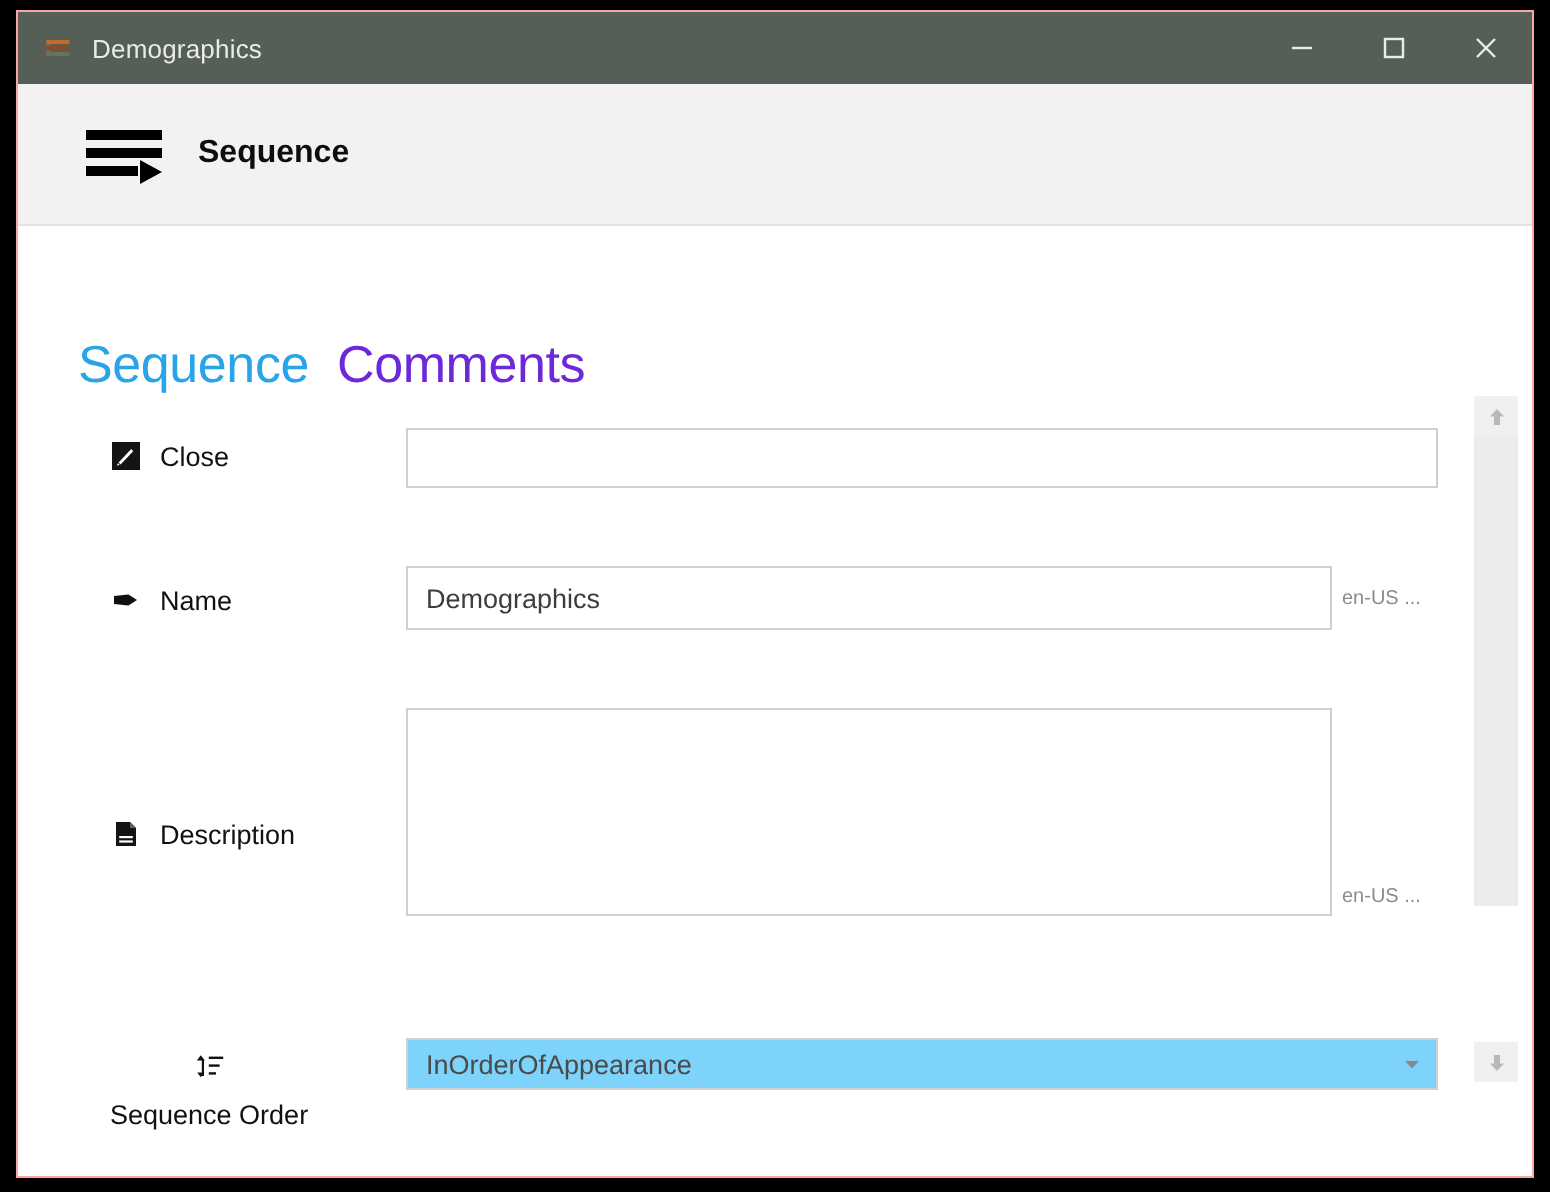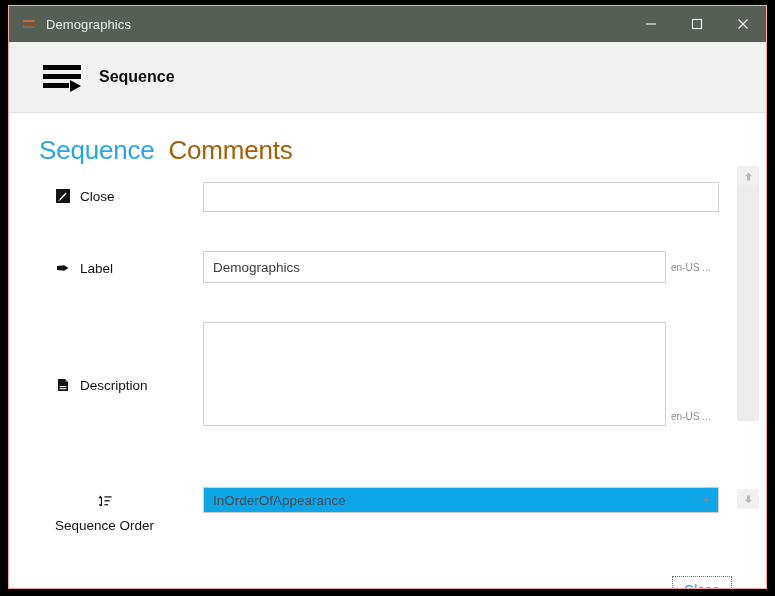--- a/index.html
+++ b/index.html
@@ -127,21 +127,21 @@
     align-items: baseline;
     gap: 14px;
   }
   .tab {
     font-size: 26px;
     font-weight: normal;
     cursor: default;
     letter-spacing: -0.2px;
   }
   .tab.active { color: #2aa4e8; }
-  .tab.inactive { color: #a16207; }
+  .tab.inactive { color: #6d28d9; margin-top: 32px; }
 
   
   #body-area {
     position: relative;
     height: 399px;
   }
   #form {
     position: absolute;
     left: 0; top: 0;
     width: 718px;
@@ -198,21 +198,21 @@
     font-family: "Liberation Sans", sans-serif;
   }
   .locale {
     position: absolute;
     font-size: 10px;
     color: #8c8c8c;
     white-space: nowrap;
   }
   .combobox {
     position: absolute;
-    background: #0ea5e9;
+    background: #7dd3fc;
     border: 1px solid #cfcfcf;
     box-sizing: border-box;
     display: flex;
     align-items: center;
   }
   .combo-value {
     flex: 1;
     font-size: 13.5px;
     color: #4a4a4a;
     padding-left: 9px;
@@ -355,21 +355,21 @@
         <input class="inputbox" type="text" style="left: 194px; top: 16px; width: 516px; height: 30px;" value="">
       </div>
 
       <div class="row" style="top:66px;height:72px;">
         <div class="lbl-cell" style="top:28px;">
           <span class="ficon">
             <svg width="16" height="16" viewBox="0 0 16 16">
               <path d="M2 6.0 L9.2 5.2 L13.5 8.0 L9.2 10.8 L2 10.0 Z" fill="#111111"></path>
             </svg>
           </span>
-          <span class="lbl-text">Label</span>
+          <span class="lbl-text">Name</span>
         </div>
         <input class="inputbox" type="text" style="left: 194px; top: 19px; width: 463px; height: 32px;" value="Demographics">
         <span class="locale" style="left:662px; top:30px;">en-US ...</span>
       </div>
 
       <div class="row" style="top:138px;height:167px;">
         <div class="lbl-cell" style="top:73px;">
           <span class="ficon">
             <svg width="16" height="16" viewBox="0 0 16 16">
               <path d="M3 2 H10 L13 5 V14 H3 Z" fill="#141414"></path>

